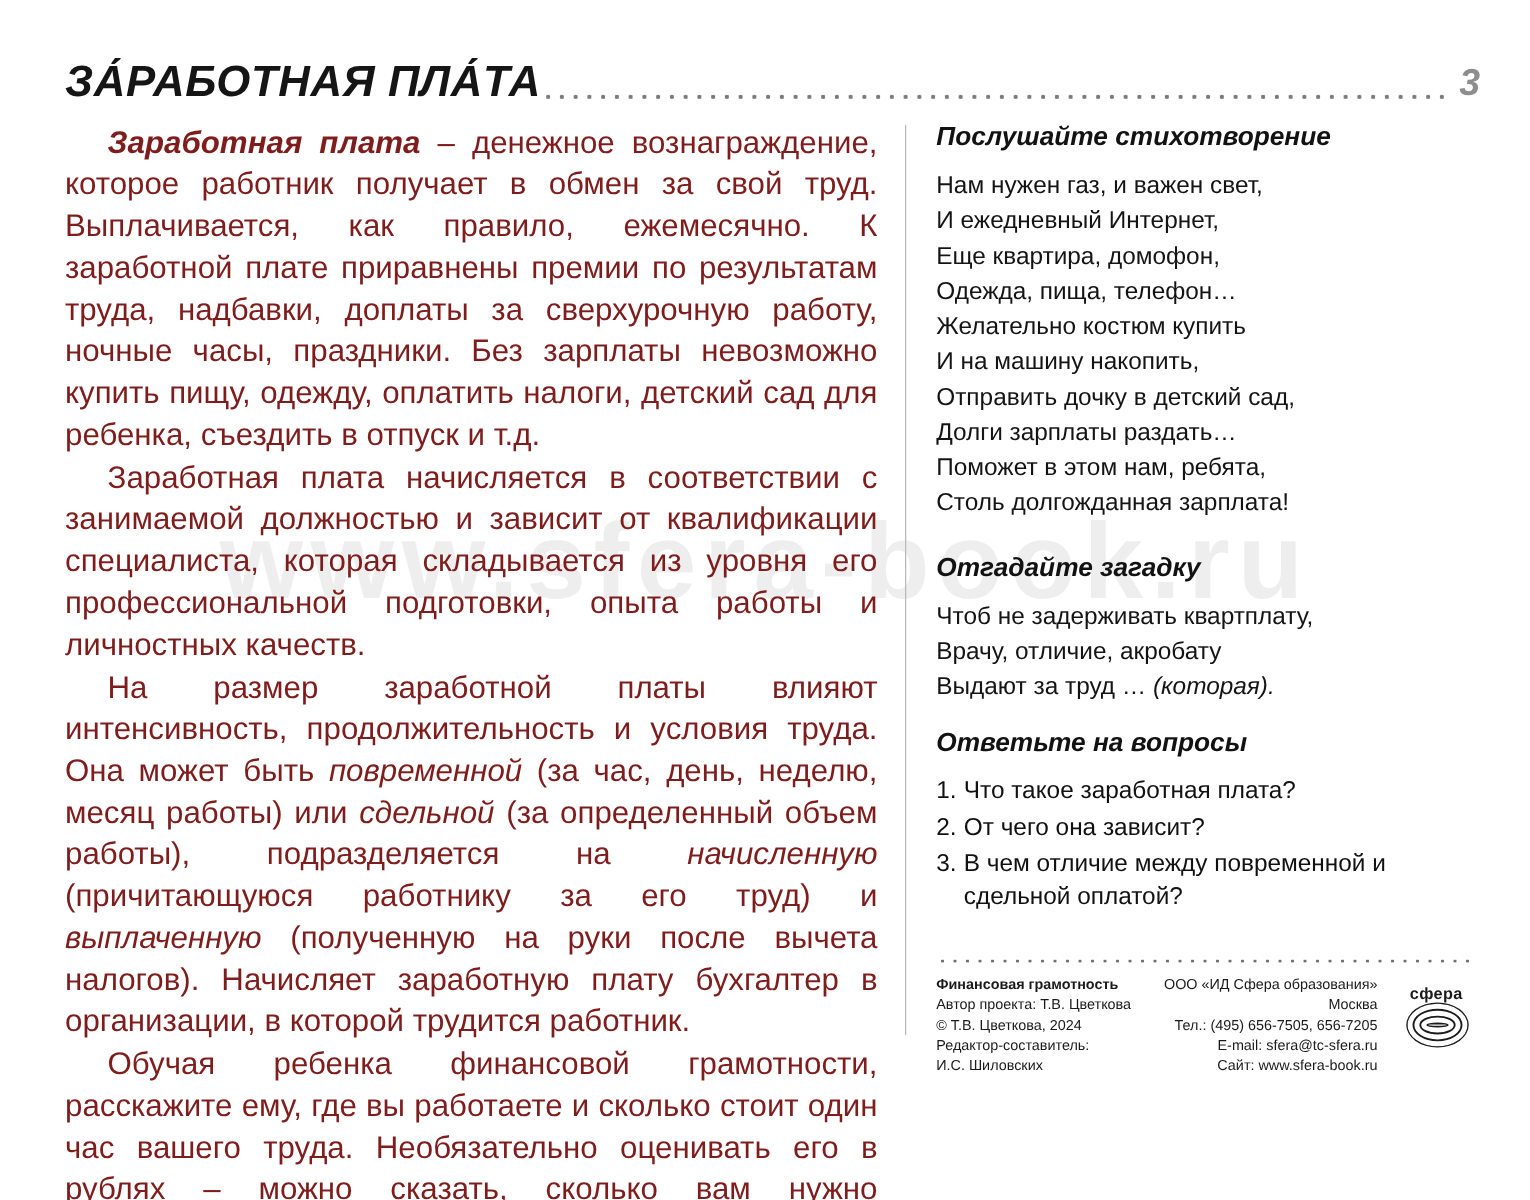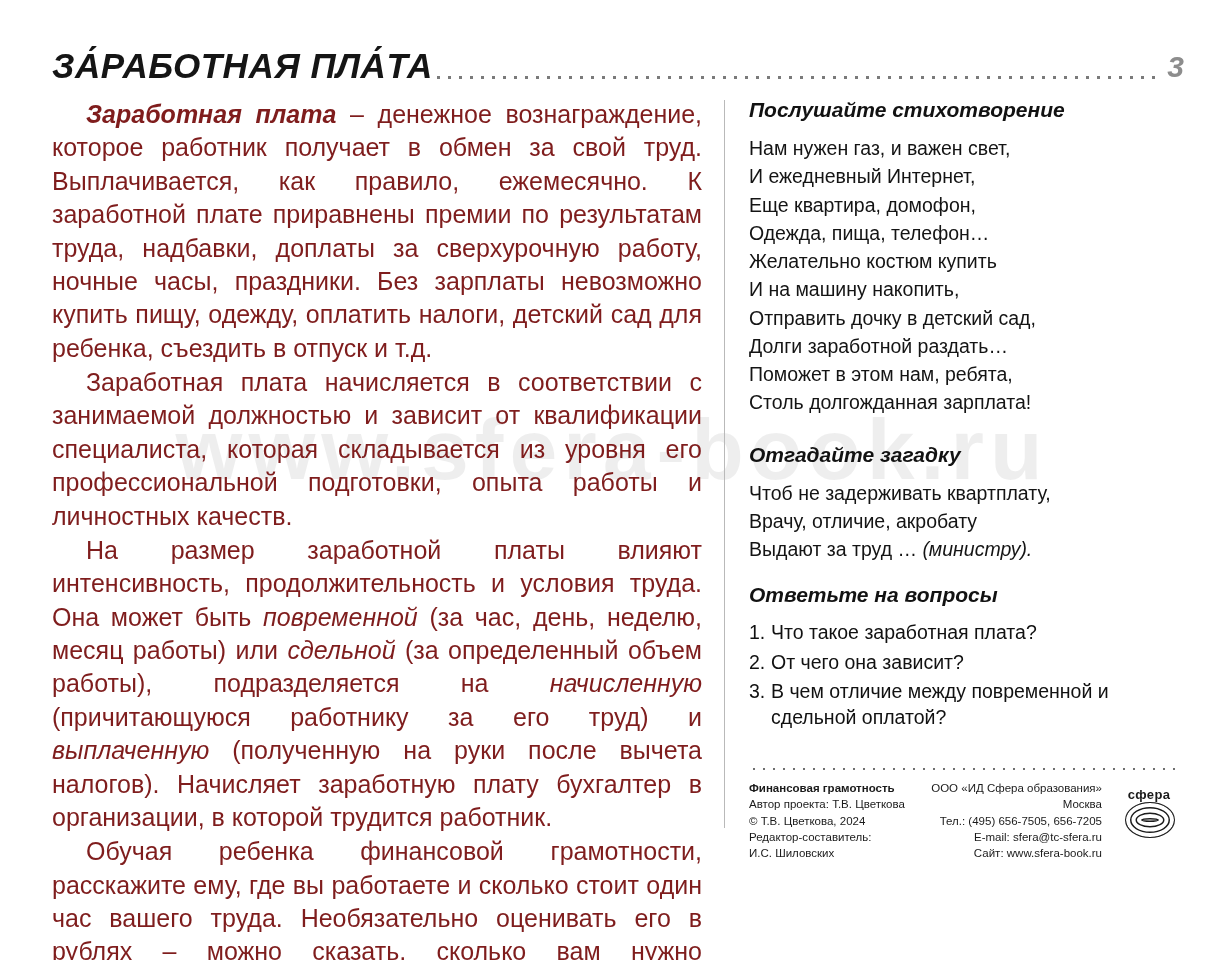--- a/index.html
+++ b/index.html
@@ -436,31 +436,31 @@
     <div class="col-right">
 
       <div class="section-title">Послушайте стихотворение</div>
       <div class="poem-line">Нам нужен газ, и важен свет,</div>
       <div class="poem-line">И ежедневный Интернет,</div>
       <div class="poem-line">Еще квартира, домофон,</div>
       <div class="poem-line">Одежда, пища, телефон…</div>
       <div class="poem-line">Желательно костюм купить</div>
       <div class="poem-line">И на машину накопить,</div>
       <div class="poem-line">Отправить дочку в детский сад,</div>
-      <div class="poem-line">Долги заработной раздать…</div>
+      <div class="poem-line">Долги зарплаты раздать…</div>
       <div class="poem-line">Поможет в этом нам, ребята,</div>
       <div class="poem-line">Столь долгожданная зарплата!</div>
 
       <div class="block-gap"></div>
 
       <div class="section-title">Отгадайте загадку</div>
       <div class="riddle-line">Чтоб не задерживать квартплату,</div>
       <div class="riddle-line">Врачу, отличие, акробату</div>
       <div class="riddle-line">
-        <span>Выдают за труд … </span><i>(министру).</i>
+        <span>Выдают за труд … </span><i>(которая).</i>
       </div>
 
       <div class="block-gap-sm"></div>
 
       <div class="section-title">Ответьте на вопросы</div>
       <ul class="q-list">
         <li class="q-item">
           <span class="q-num">1.</span>
           <span class="q-text">Что такое заработная плата?</span>
         </li>

